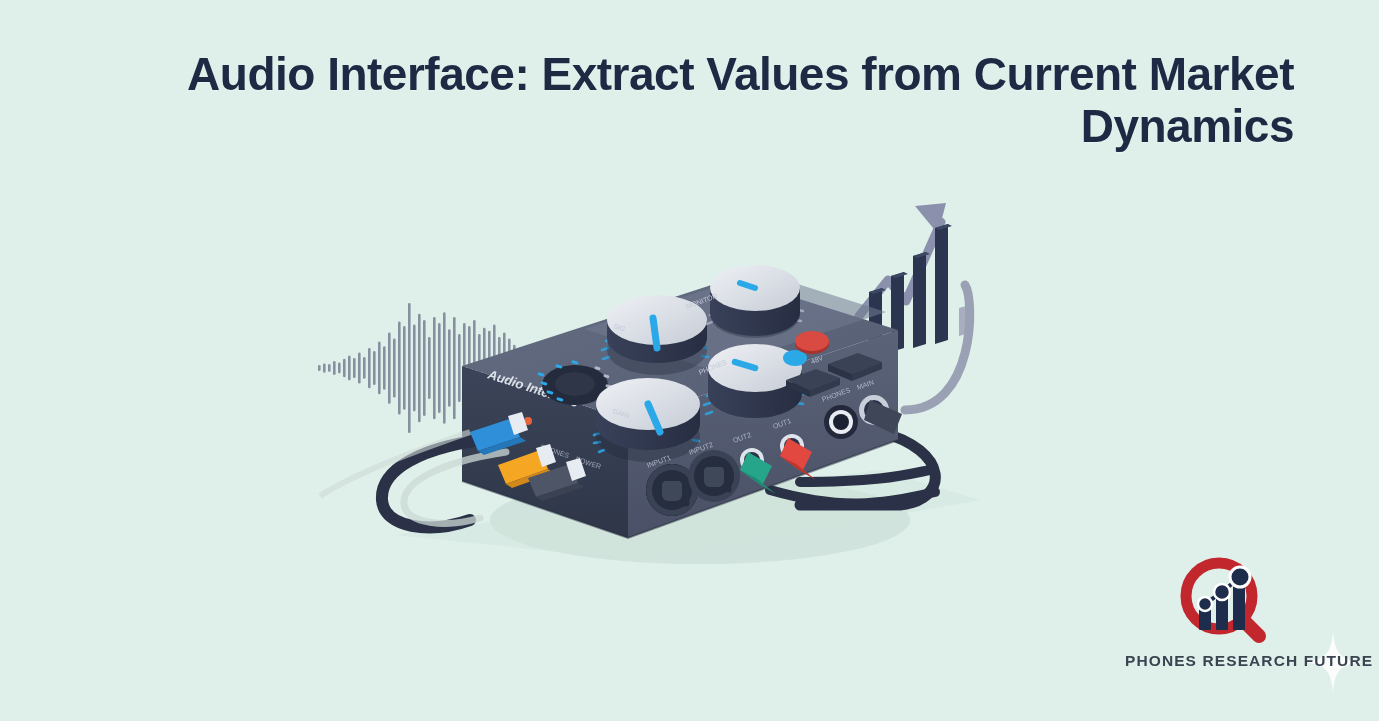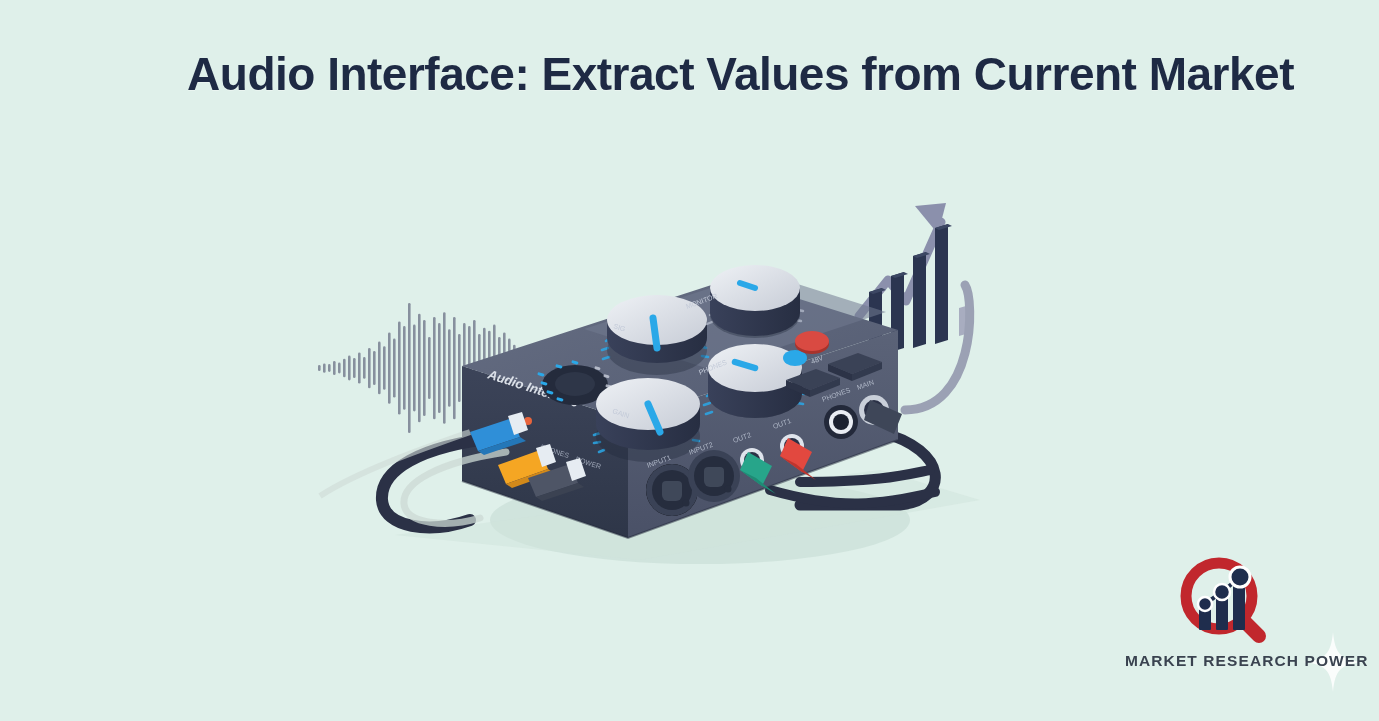--- a/index.html
+++ b/index.html
@@ -46,20 +46,21 @@
   }
   .sparkle { position:absolute; left:178px; top:80px; width:60px; height:60px; pointer-events:none; }
 </style>
 </head>
 <body>
 
 <div id="stage">
 
   <div class="title-block">
     <div class="title-line">Audio Interface: Extract Values from Current Market</div>
+    <div class="title-line">Dynamics</div>
   </div>
 
   <svg class="illustration" viewBox="0 0 1379 721" xmlns="http://www.w3.org/2000/svg">
     <defs>
       <linearGradient id="gTop" x1="0" y1="0" x2="0" y2="1">
         <stop offset="0" stop-color="#69melt"></stop>
       </linearGradient>
       <linearGradient id="panelG" x1="0" y1="0" x2="1" y2="1">
         <stop offset="0" stop-color="#666e83"></stop>
           <stop offset="1" stop-color="#545c72"></stop>
@@ -374,16 +375,16 @@
         <rect x="43" y="38" width="12" height="40" rx="1"></rect>
         <rect x="60" y="26" width="12" height="52" rx="1"></rect>
       </g>
       <path d="M32 52 L49 40 L66 26" stroke="#1f2d4d" stroke-width="4" fill="none"></path>
       <g>
         <circle cx="32" cy="52" r="7" fill="#1f2d4d" stroke="#ffffff" stroke-width="2.5"></circle>
         <circle cx="49" cy="40" r="8" fill="#1f2d4d" stroke="#ffffff" stroke-width="2.5"></circle>
         <circle cx="67" cy="25" r="10" fill="#1f2d4d" stroke="#ffffff" stroke-width="3"></circle>
       </g>
     </svg>
-    <div class="logo-wordmark">MARKET RESEARCH POWER</div>
+    <div class="logo-wordmark">PHONES RESEARCH FUTURE</div>
   </div>
 
 </div>
 
 </body></html>

